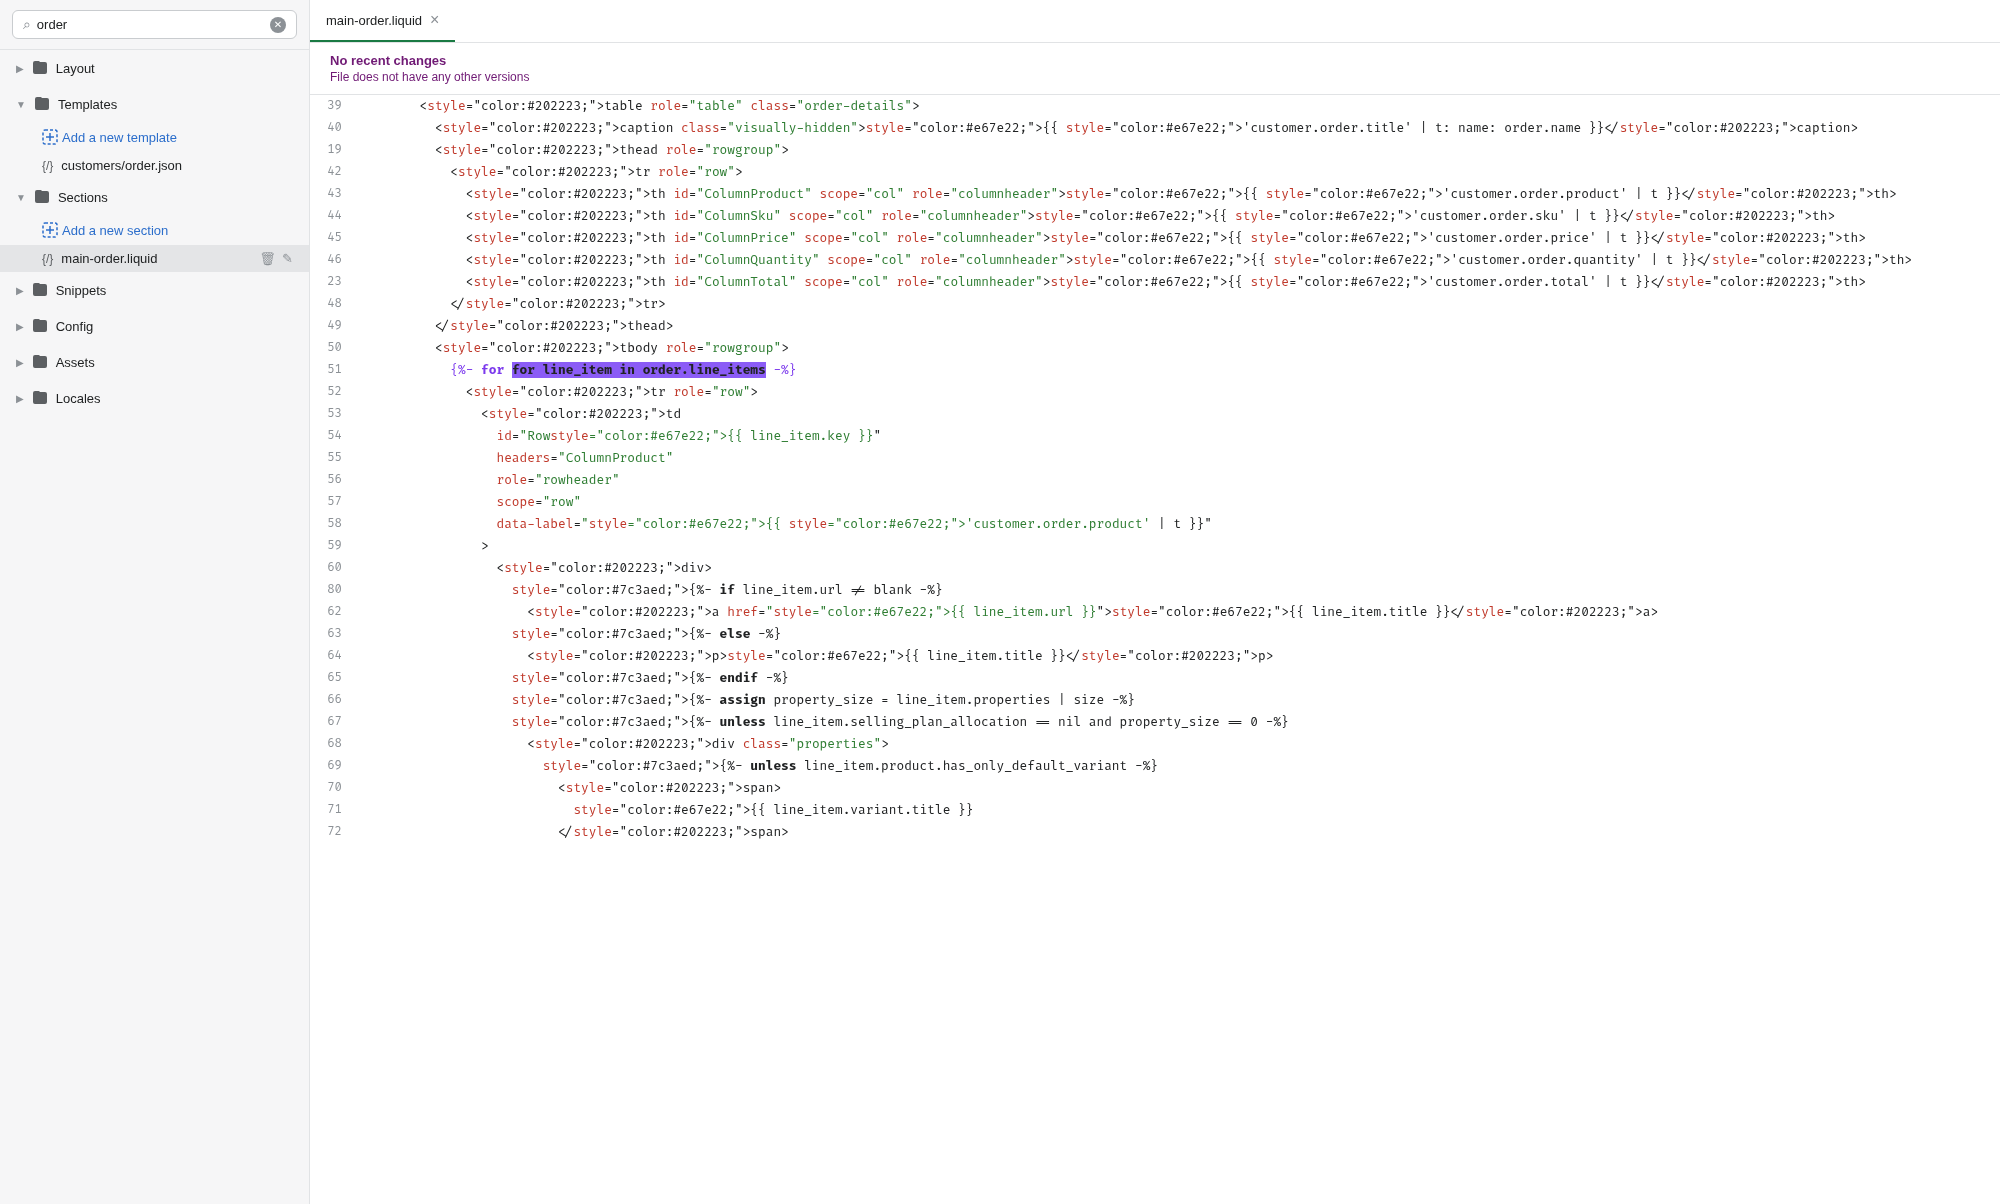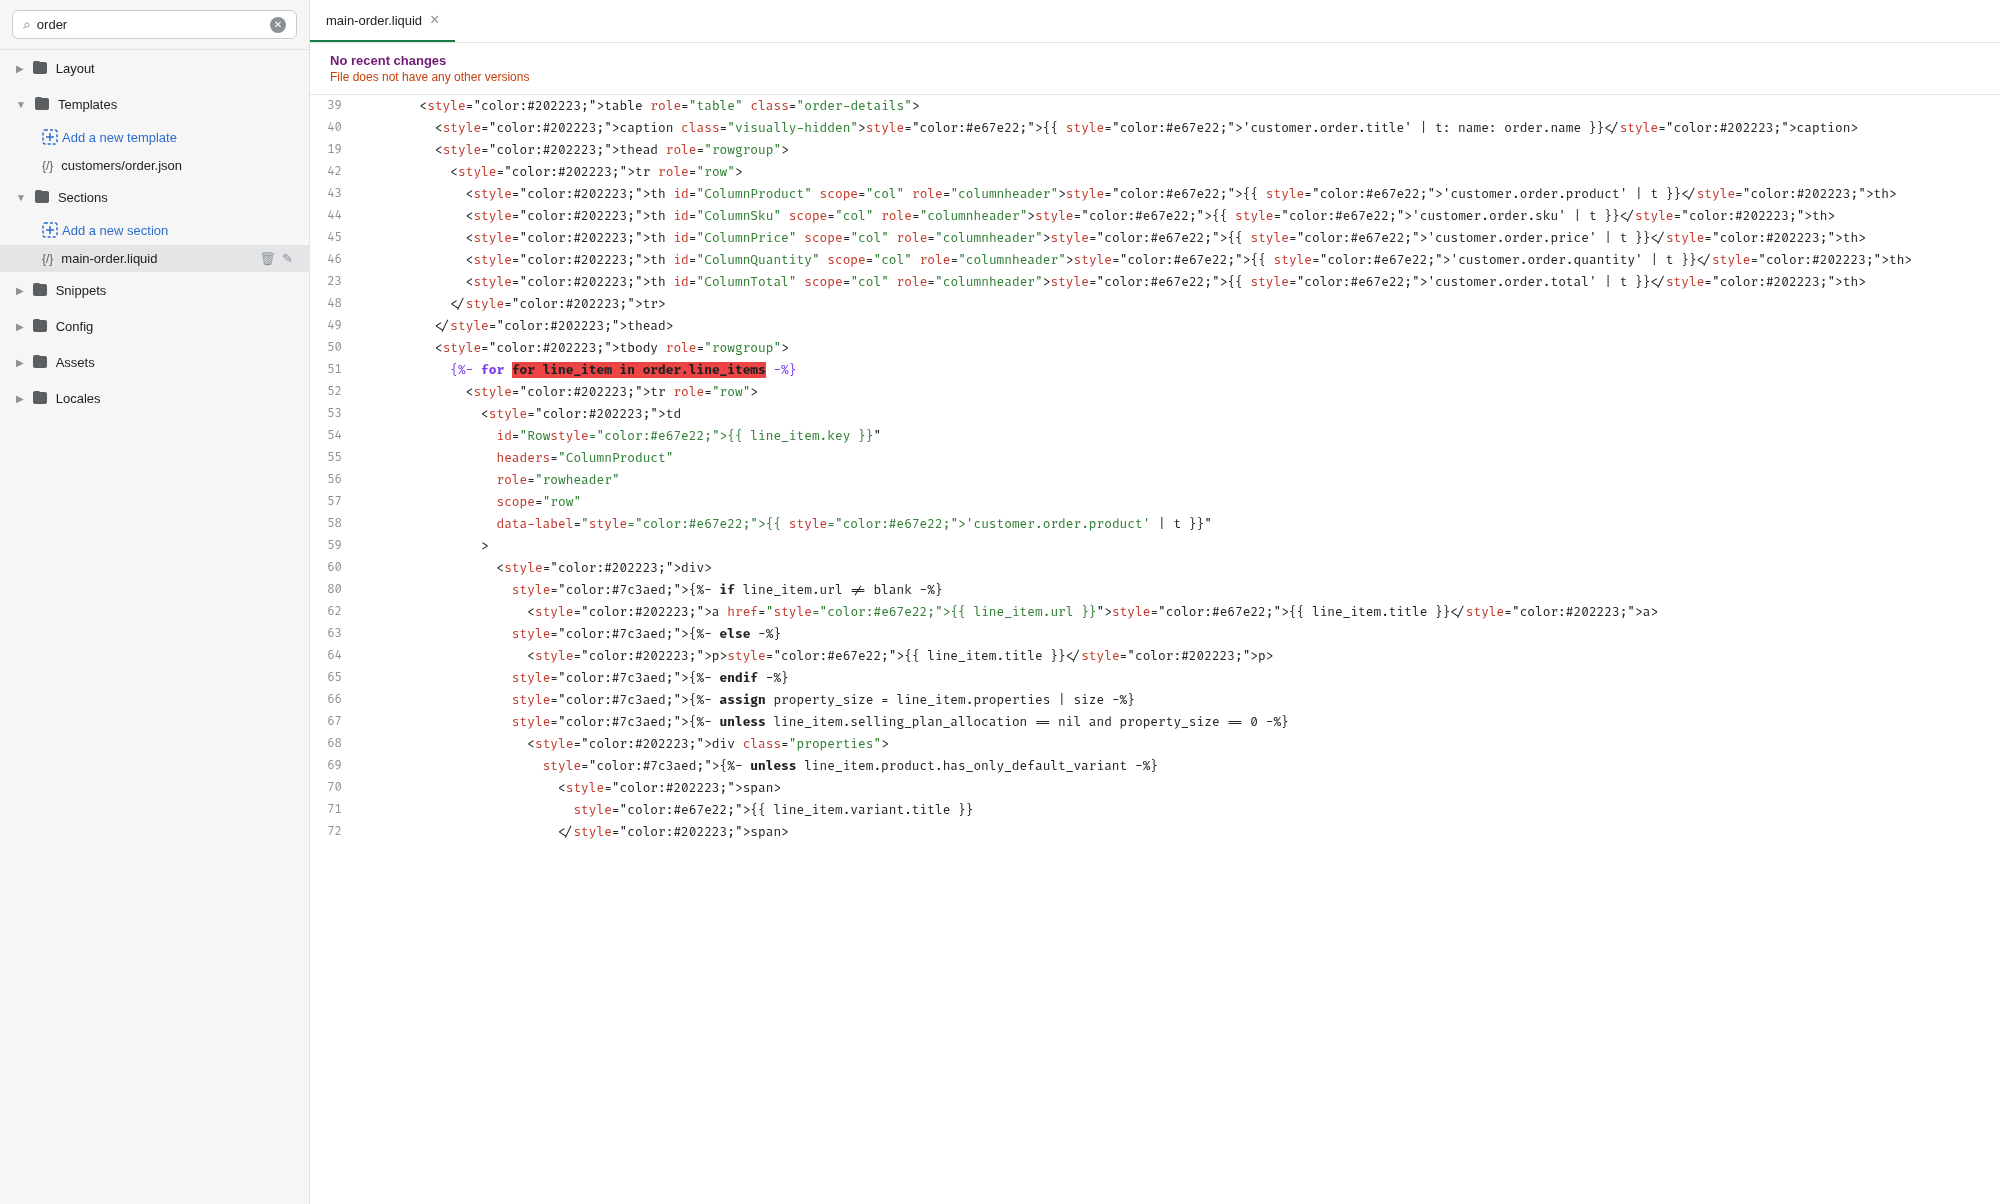--- a/index.html
+++ b/index.html
@@ -33,21 +33,21 @@
     
     .editor-area { flex: 1; display: flex; flex-direction: column; overflow: hidden; }
     
     .tab-bar { display: flex; align-items: center; border-bottom: 1px solid #e1e3e5; background: #fff; padding: 0 0 0 0; min-height: 42px; }
     .tab { display: flex; align-items: center; padding: 0 16px; height: 42px; gap: 8px; border-bottom: 2px solid transparent; cursor: pointer; font-size: 13px; color: #202223; }
     .tab.active { border-bottom: 2px solid #1a7a43; color: #202223; }
     .tab-close { color: #8c9196; font-size: 16px; cursor: pointer; line-height: 1; }
     
     .editor-info-bar { padding: 10px 20px; border-bottom: 1px solid #e1e3e5; background: #fff; }
     .editor-info-bar .info-title { font-size: 13px; font-weight: 600; color: #701a75; }
-    .editor-info-bar .info-sub { font-size: 12px; color: #c2410c; margin-top: 2px; }
+    .editor-info-bar .info-sub { font-size: 12px; color: #701a75; margin-top: 2px; }
     
     .code-editor { flex: 1; overflow-y: auto; background: #fff; font-family: 'SF Mono', 'Fira Code', 'Consolas', monospace; font-size: 12.5px; }
     
     .code-line { display: flex; align-items: flex-start; min-height: 20px; }
     .line-number { width: 48px; min-width: 48px; text-align: right; padding-right: 16px; color: #8c9196; font-size: 12px; padding-top: 1px; user-select: none; line-height: 20px; }
     .line-content { flex: 1; padding: 1px 16px 1px 0; color: #202223; white-space: pre; line-height: 20px; }
   </style>
 </head>
 <body>
 
@@ -225,21 +225,21 @@
         <div class="code-line">
           <span class="line-number">49</span>
           <span class="line-content">          &lt;/<span <span="" style="color:#c0392b;">style</span>="color:#202223;"&gt;thead&gt;</span>
         </div>
         <div class="code-line">
           <span class="line-number">50</span>
           <span class="line-content">          &lt;<span <span="" style="color:#c0392b;">style</span>="color:#202223;"&gt;tbody <span style="color:#c0392b;">role</span>=<span style="color:#2e7d32;">"rowgroup"</span>&gt;</span>
         </div>
         <div class="code-line">
           <span class="line-number">51</span>
-          <span class="line-content">            <span style="color: rgb(124, 58, 237);">{%- </span><strong style="color: rgb(124, 58, 237);">for </strong><mark style="background: #ef4444; color: rgb(32, 34, 35);"><strong>for line_item in order.line_items</strong></mark><span style="color: rgb(124, 58, 237);"> -%}</span></span>
+          <span class="line-content">            <span style="color: rgb(124, 58, 237);">{%- </span><strong style="color: rgb(124, 58, 237);">for </strong><mark style="background: #8b5cf6; color: rgb(32, 34, 35);"><strong>for line_item in order.line_items</strong></mark><span style="color: rgb(124, 58, 237);"> -%}</span></span>
         </div>
         <div class="code-line">
           <span class="line-number">52</span>
           <span class="line-content">              &lt;<span <span="" style="color:#c0392b;">style</span>="color:#202223;"&gt;tr <span style="color:#c0392b;">role</span>=<span style="color:#2e7d32;">"row"</span>&gt;</span>
         </div>
         <div class="code-line">
           <span class="line-number">53</span>
           <span class="line-content">                &lt;<span <span="" style="color:#c0392b;">style</span>="color:#202223;"&gt;td</span>
         </div>
         <div class="code-line">

